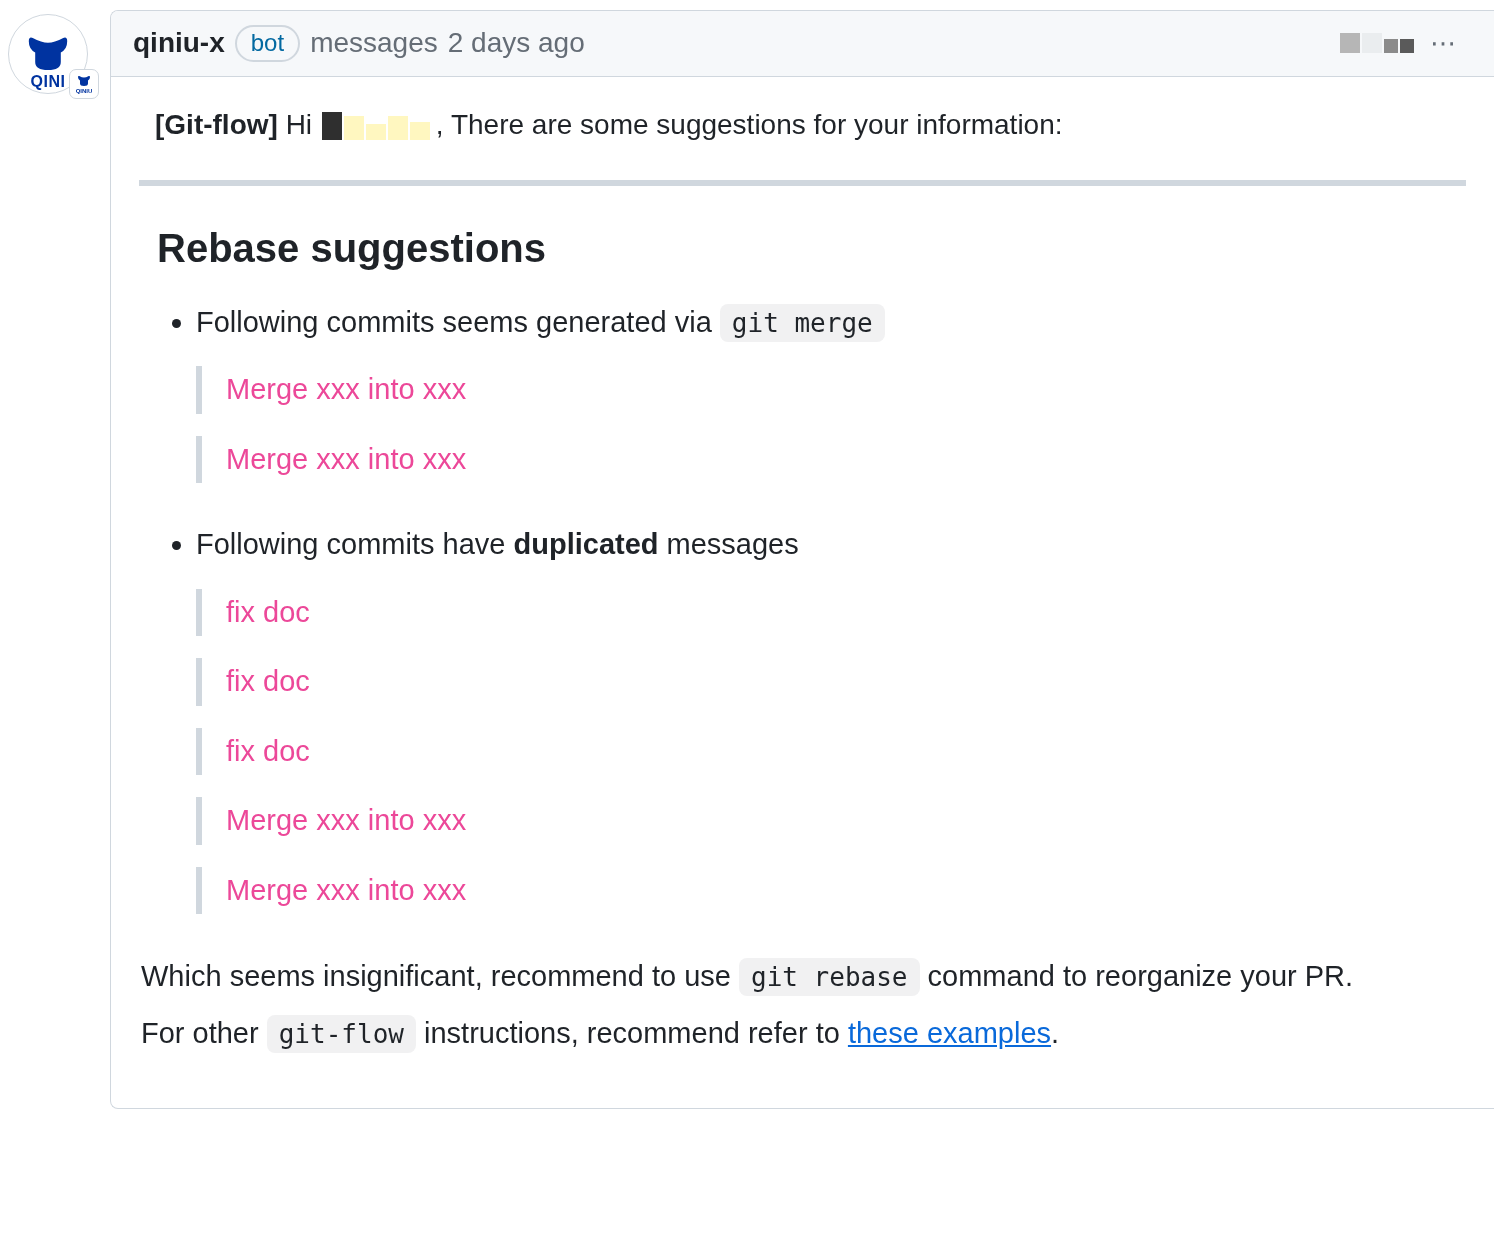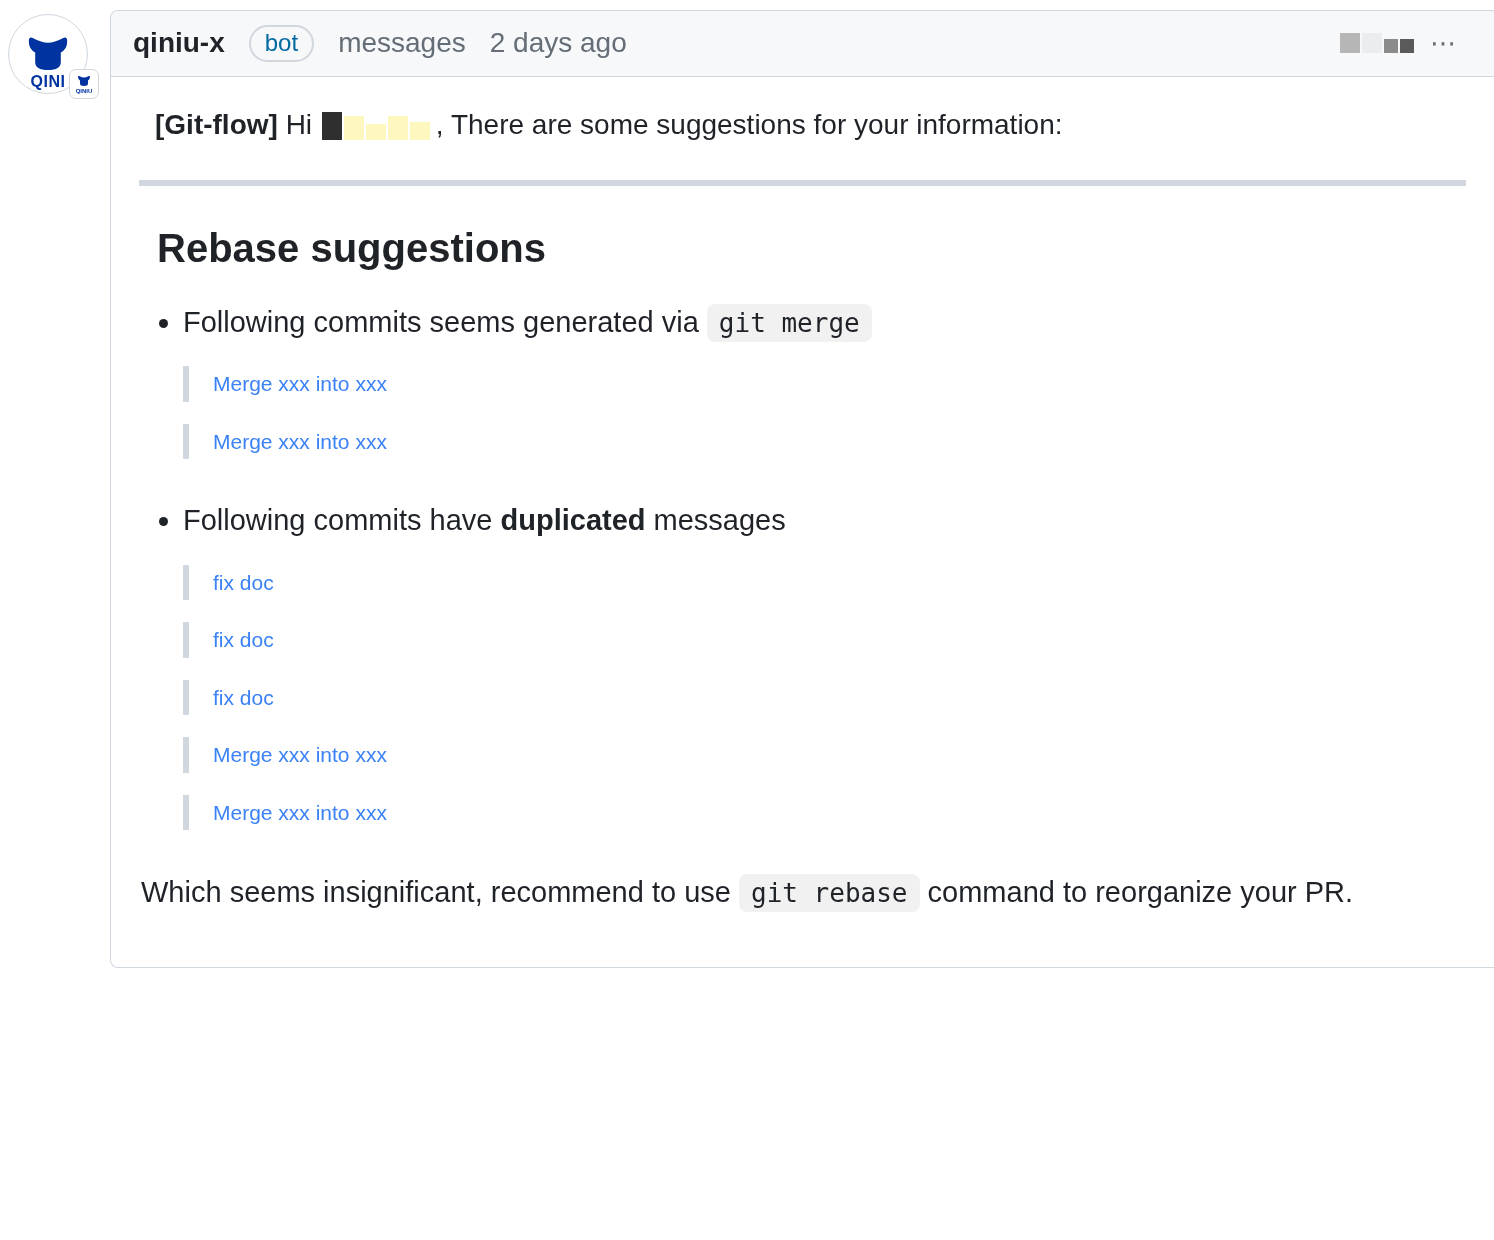--- a/index.html
+++ b/index.html
@@ -43,21 +43,21 @@
     border-top: 10px solid transparent; border-bottom: 10px solid transparent;
     border-right: 10px solid #d0d7de;
   }
   .caret::after {
     content: ""; position: absolute; top: -9px; left: 1.5px; width: 0; height: 0;
     border-top: 9px solid transparent; border-bottom: 9px solid transparent;
     border-right: 9px solid #f6f8fa;
   }
   .comment-header {
     background: #f6f8fa; border-bottom: 1px solid #d0d7de; padding: 14px 22px;
-    display: flex; align-items: center; gap: 24px; position: relative;
+    display: flex; align-items: center; gap: 10px; position: relative;
   }
   .author { font-weight: 700; color: #1f2328; }
   .bot-badge {
     display: inline-block; border: 2px solid #d0d7de; border-radius: 40px;
     padding: 2px 14px; font-size: 24px; color: #0369a1; line-height: 1.2;
   }
   .header-tail { color: #656d76; }
   .header-right { margin-left: auto; display: flex; align-items: center; gap: 8px; padding-right: 8px; }
   .px-block { display: flex; align-items: flex-end; gap: 2px; }
   .px1 { width: 20px; height: 20px; background: #b6b6b6; }
@@ -71,32 +71,32 @@
   .intro .tag { font-weight: 700; margin-left: 16px; }
   .redact { display: inline-flex; align-items: flex-end; gap: 2px; vertical-align: middle; margin: 0 6px 0 2px; }
   .rpx { width: 20px; height: 24px; }
   .y { background: #fff7c0; }
   .dk { background: #2f2f2f; }
 
   hr.sep { border: none; border-top: 6px solid #d0d7de; margin: 22px 0 40px; }
 
   h2.section-title { font-size: 40px; font-weight: 700; margin: 0 18px 30px; }
 
-  ul.bullets { list-style: disc; padding-left: 40px; margin: 4px; }
+  ul.bullets { list-style: disc; padding-left: 40px; margin: 17px; }
   ul.bullets > li { margin: 0 0 40px; font-size: 29px; line-height: 1.5; }
 
   code.inline {
     font-family: ui-monospace, SFMono-Regular, "SF Mono", Menlo, Consolas, monospace;
     background: #f1f1f2; border-radius: 8px; padding: 4px 12px; font-size: 26px;
   }
 
   .quote-stack { margin-top: 22px; }
   .quote {
     border-left: 6px solid #d0d7de; padding: 2px 0 2px 24px;
-    color: #3b82f6; margin: 22px 0; font-size: 21px;
+    color: #ec4899; margin: 22px 0; font-size: 29px;
   }
 
   p.para { margin: 12px 2px; font-size: 29px; line-height: 1.55; }
   a.link { color: #0969da; text-decoration: underline; }
   b { font-weight: 700; }
 </style>
 </head>
 <body>
 
 <div class="container">
@@ -169,16 +169,19 @@
               <div class="quote">Merge xxx into xxx</div>
               <div class="quote">Merge xxx into xxx</div>
             </div>
           </li>
         </ul>
 
         <p class="para">
           <span>Which seems insignificant, recommend to use </span><code class="inline">git rebase</code><span> command to reorganize your PR.</span>
         </p>
 
+        <p class="para">
+          <span>For other </span><code class="inline">git-flow</code><span> instructions, recommend refer to </span><a class="link">these examples</a><span>.</span>
+        </p>
       </div>
     </div>
   </div>
 </div>
 
 </body></html>

